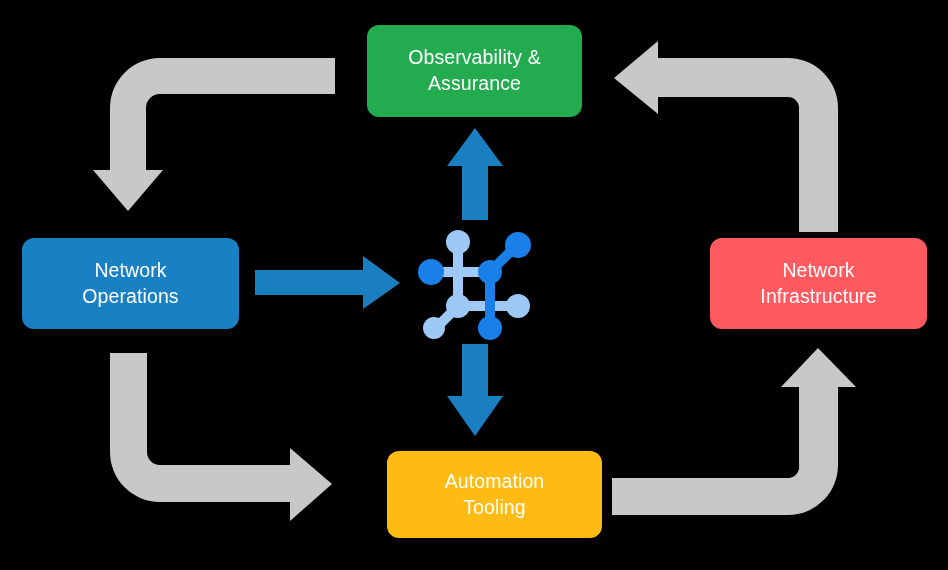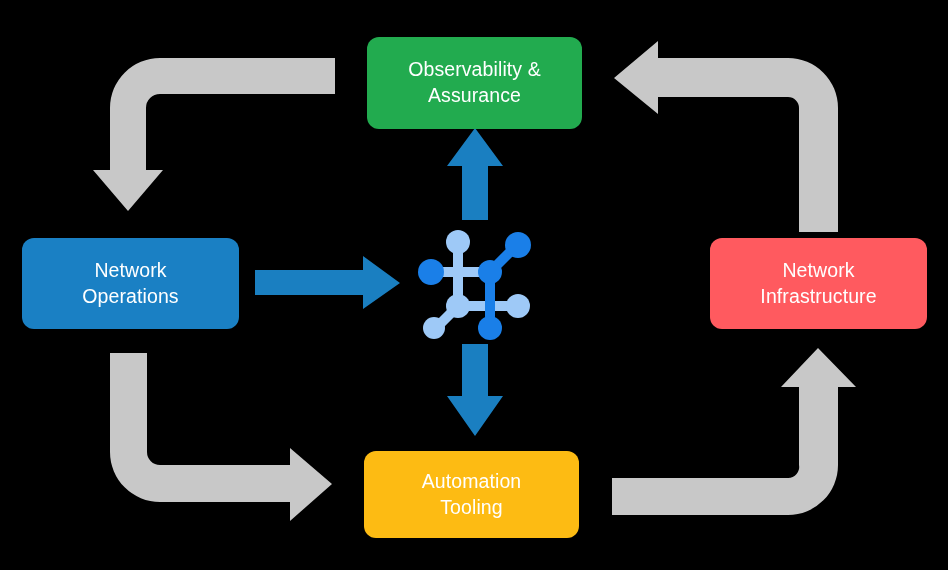--- a/index.html
+++ b/index.html
@@ -40,32 +40,31 @@
     box-sizing: border-box;
     padding: 4px 10px;
   }
   .node-label {
     white-space: pre-line;
     display: block;
   }
   #box-observability {
     left: 367px;  top: 25px;  width: 215px; height: 92px;
     background: #22ab4f;
-    margin-top: 12px;
   }
   #box-network-operations {
     left: 22px;   top: 238px; width: 217px; height: 91px;
     background: #1a80c4;
   }
   #box-network-infrastructure {
     left: 710px;  top: 238px; width: 217px; height: 91px;
     background: #ff5a5f;
   }
   #box-automation-tooling {
-    left: 364px;  top: 451px; width: 215px; height: 87px;
+    left: 387px;  top: 451px; width: 215px; height: 87px;
     background: #fdbb13;
   }
   #network-icon {
     position: absolute;
     left: 418px;
     top: 222px;
     width: 120px;
     height: 118px;
     z-index: 4;
   }

